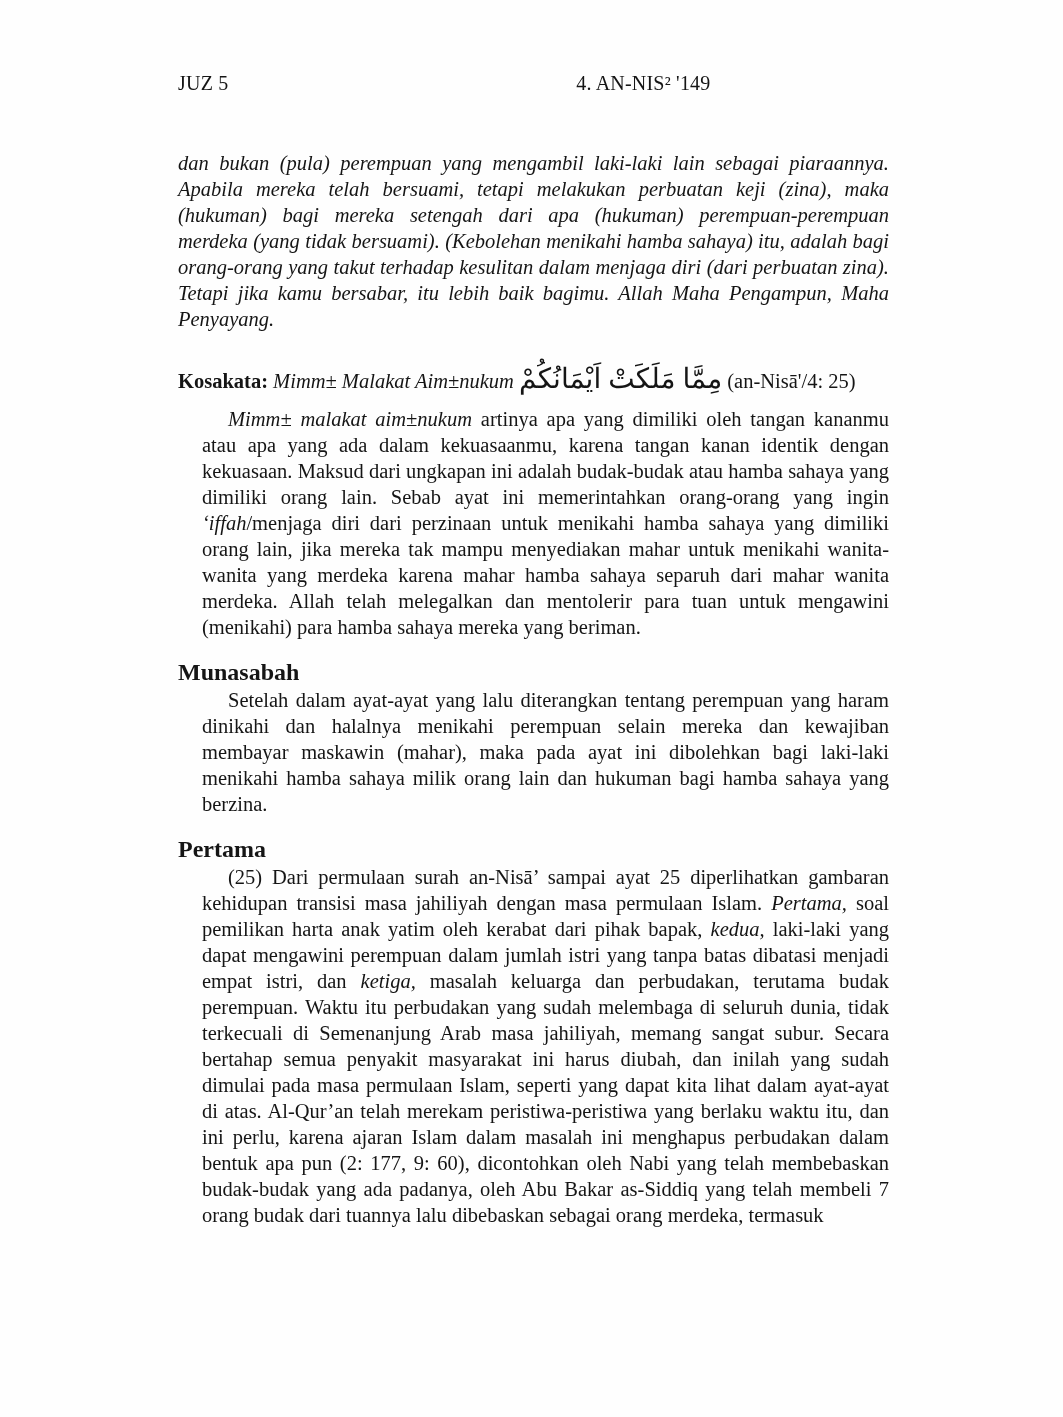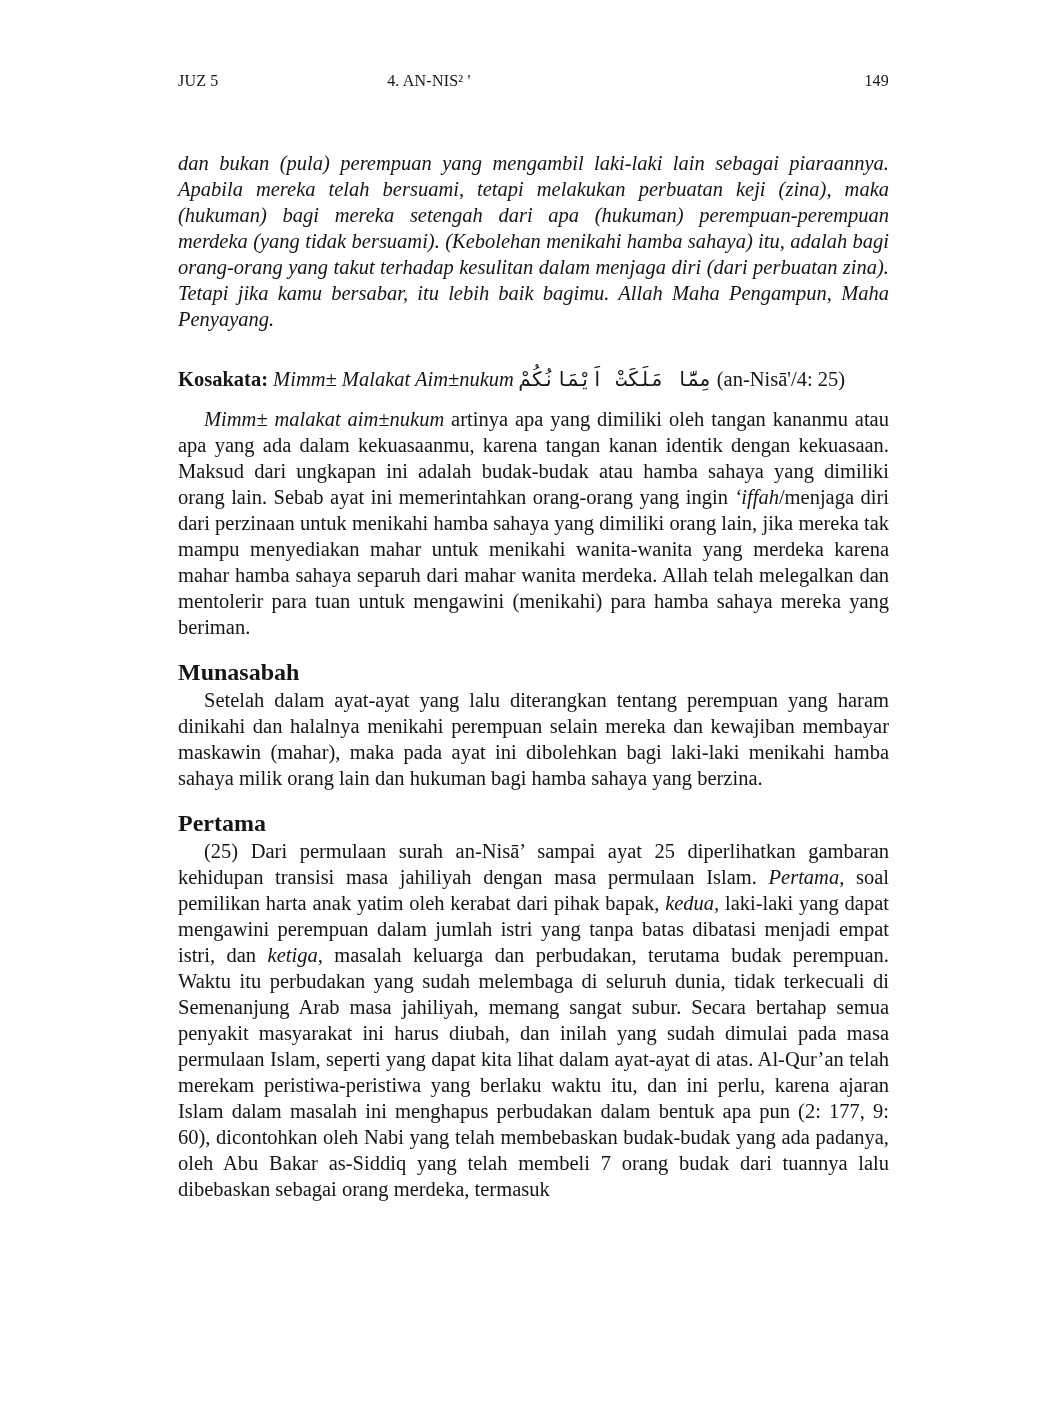--- a/index.html
+++ b/index.html
@@ -16,61 +16,61 @@
     font-family: "Liberation Serif", "DejaVu Serif", serif;
     overflow: hidden;
   }
   .running-header {
     position: absolute;
     left: 178px;
     top: 72px;
     width: 711px;
     display: flex;
     align-items: baseline;
-    font-size: 16px;
+    font-size: 20px;
     letter-spacing: 0.2px;
   }
   .running-header .hdr-left  { flex: 1; text-align: left; }
-  .running-header .hdr-center{ flex: 1.4; text-align: left; }
-  .running-header .hdr-right { flex: 1; text-align: right; }
+  .running-header .hdr-center{ flex: 1.4; text-align: right; }
+  .running-header .hdr-right { flex: 1; text-align: left; }
 
   .text-block {
     position: absolute;
     left: 178px;
     top: 150px;
     width: 711px;
     font-size: 20.5px;
     line-height: 26px;
   }
   .para {
     margin: 0;
     text-align: justify;
   }
-  .para.indent { text-indent: 26px; }
+  .para.indent { text-indent: 26px; margin-left: 24px; }
 
   p[data-name="translation-paragraph"] { margin-bottom: 12px; }
 
   p[data-name="kosakata-line"] {
     margin: 27px 0 5px 0;
     text-align: left;
     line-height: 40px;
   }
 
   h3.section-heading {
     margin: 19px 0 2px 0;
     font-size: 24px;
     line-height: 26px;
     font-weight: bold;
   }
 
   .seg-b  { font-weight: bold; }
   .seg-it { font-style: italic; }
   .seg-ar {
-    font-family: Liberation Mono, monospace;
-    font-size: 20px;
+    font-family: Liberation Serif, serif;
+    font-size: 28px;
     unicode-bidi: embed;
   }
 </style>
 </head>
 <body>
 
 <div class="page" data-name="document-page">
 
   <div class="running-header" data-name="running-header">
     <span class="hdr-left" data-name="juz-label">JUZ 5</span>

